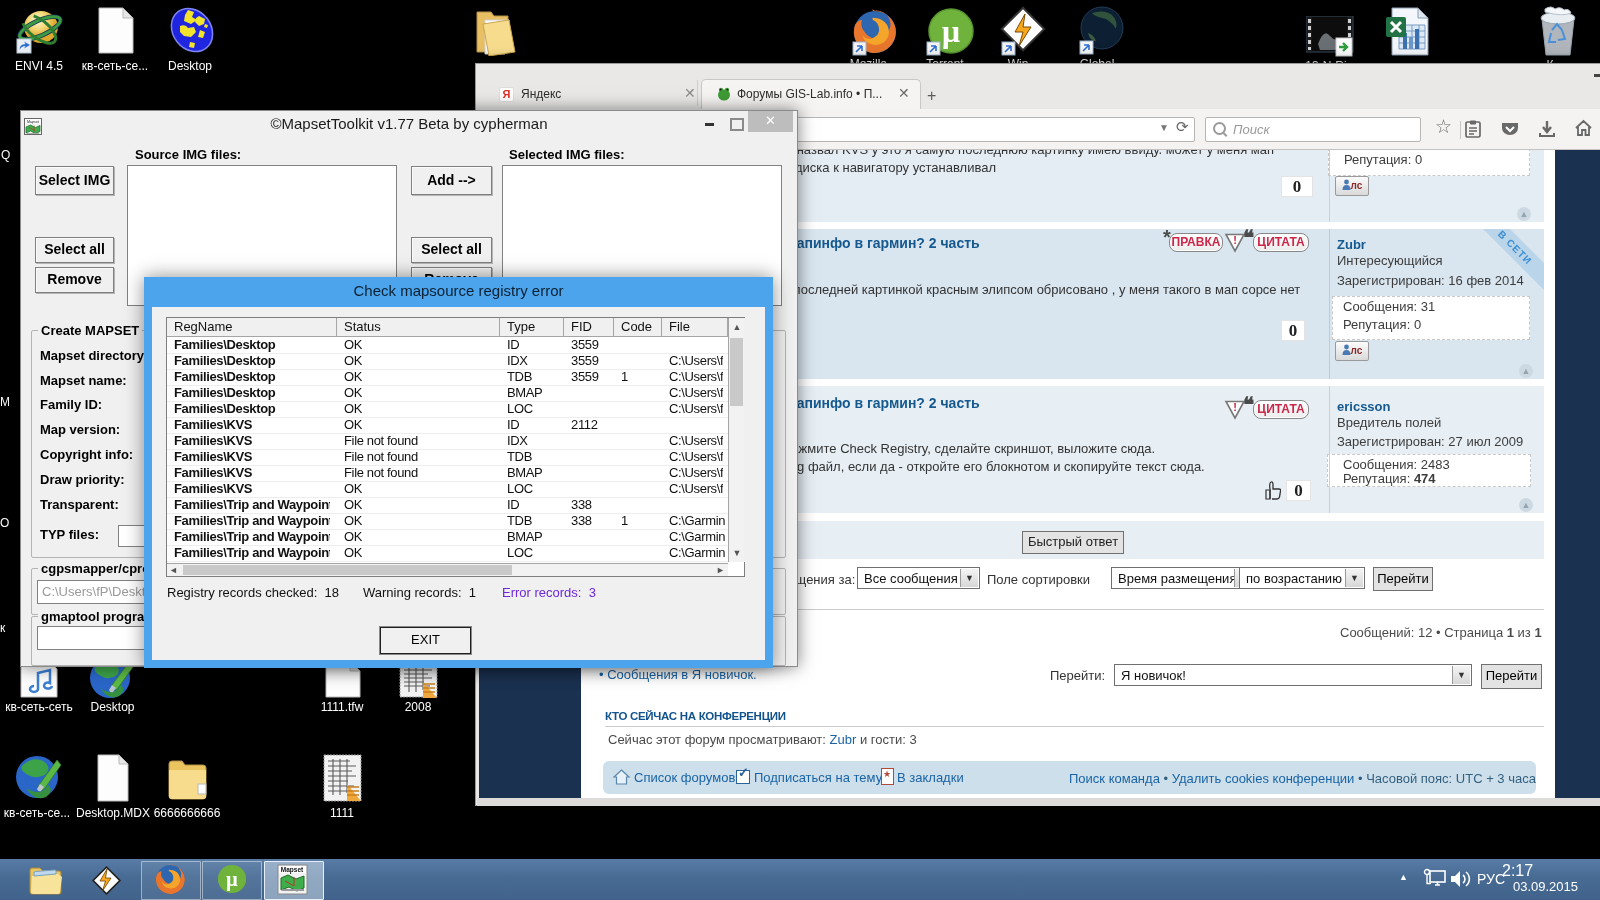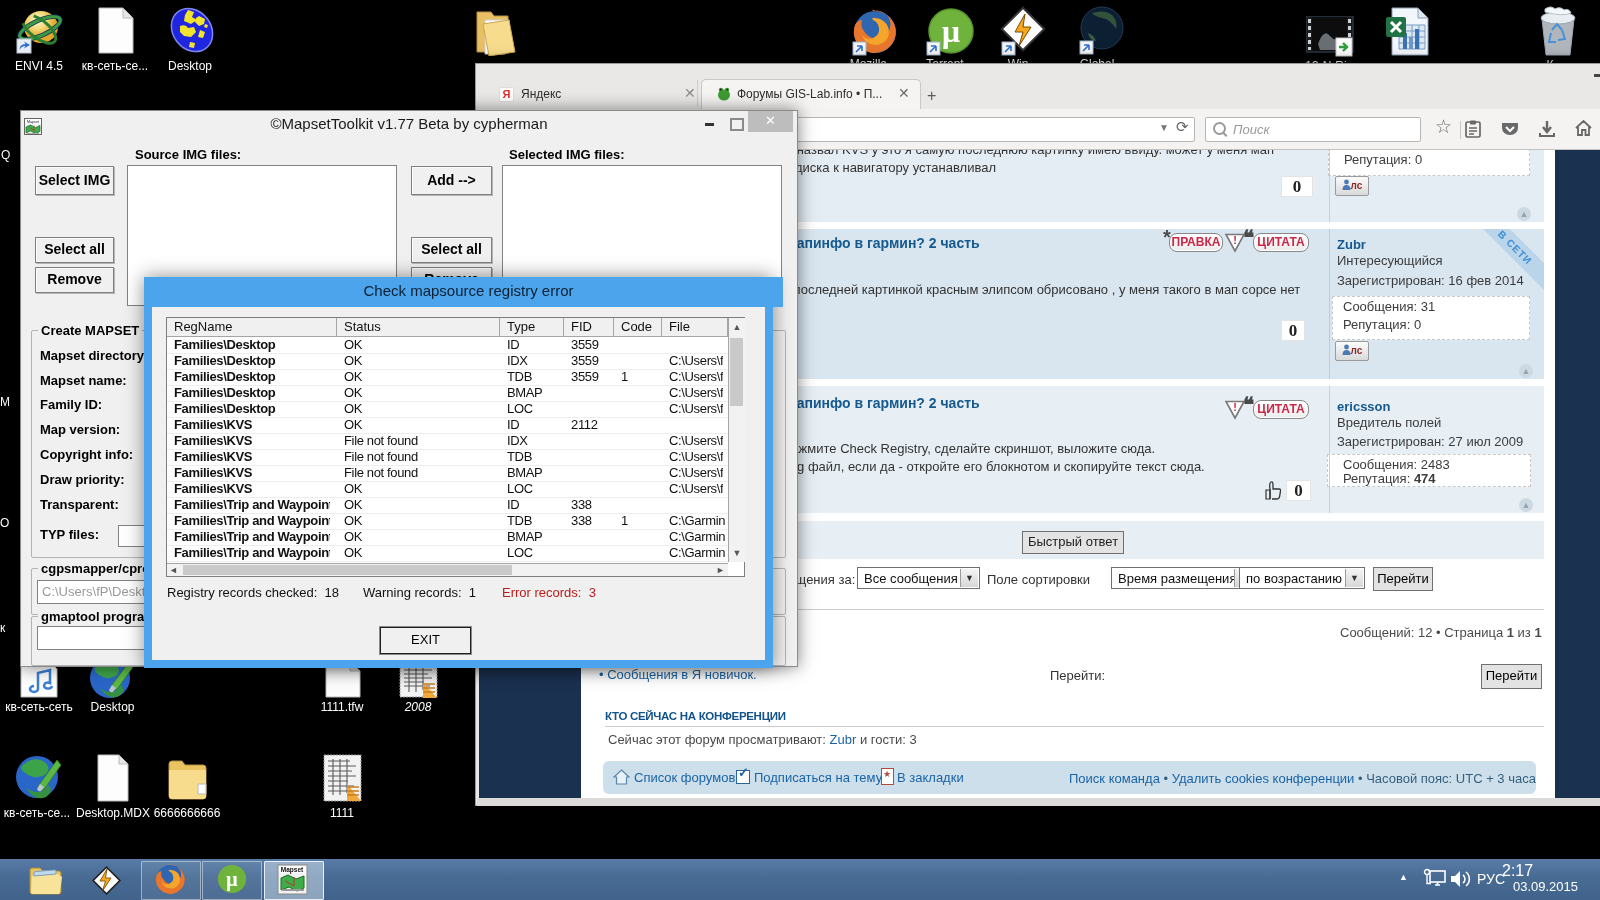--- a/index.html
+++ b/index.html
@@ -53,21 +53,21 @@
 #mapset{position:absolute;left:20px;top:110px;width:778px;height:557px;background:#f0f0f0;
  border:1px solid #8b8b8b;box-sizing:border-box;z-index:5;box-shadow:0 0 16px rgba(0,0,0,.5);}
 .mlbl{position:absolute;font-weight:bold;font-size:13px;color:#000;}
 .mbox{position:absolute;background:#fff;border:1px solid #828282;box-sizing:border-box;}
 .group{position:absolute;border:1px solid #b4b4b4;border-radius:2px;}
 .glabel{position:absolute;background:#f0f0f0;font-weight:bold;font-size:13px;padding:0 3px;}
 
 #dialog{position:absolute;left:144px;top:277px;width:629px;height:391px;box-sizing:border-box;
  border:8px solid #4ba4ec;background:#f0f0f0;z-index:7;box-shadow:0 0 18px rgba(0,0,0,.45);}
 #dtitle{position:absolute;left:-8px;top:-8px;width:629px;height:30px;background:#4ba4ec;
- text-align:center;font-size:15px;color:#0c2031;line-height:28px;padding-left:10px;}
+ text-align:center;font-size:15px;color:#0c2031;line-height:28px;}
 #dtable{position:absolute;left:14px;top:32px;width:579px;height:260px;background:#fff;
  border:1px solid #7e7e7e;box-sizing:border-box;}
 .th{position:absolute;top:0;height:19px;background:#f0f0f0;border-right:1px solid #a5a5a5;
  border-bottom:1px solid #a5a5a5;font-size:13px;color:#111;box-sizing:border-box;
  padding-left:7px;line-height:18px;}
 .tr{position:absolute;font-size:13px;color:#111;white-space:nowrap;height:16px;line-height:15px;letter-spacing:-0.35px;}
 .td{position:absolute;top:0;padding-left:7px;overflow:hidden;white-space:nowrap;}
 .td.c0{width:163px;box-sizing:border-box;font-weight:bold;}
 
 .sel{height:22px;background:#fff;border:1px solid #707070;box-sizing:border-box;}
@@ -335,20 +335,23 @@
         <span>Время размещения</span>
       </div>
   <div class="sel abs" style="left:762px;top:417px;width:126px;">
         <span>по возрастанию</span>
       </div>
   <div class="abs" style="left:896px;top:417px;width:58px;height:22px;background:#e3e3e3;border:1px solid #707070;text-align:center;font-size:13px;line-height:21px;">Перейти</div>
   <div class="abs" style="left:107px;top:459px;width:960px;height:1px;background:#ccc;"></div>
   <div class="abs ftext" style="left:863px;top:475px;color:#4a4a4a;">Сообщений: 12 • Страница <b>1</b> из <b>1</b></div>
 
   <div class="abs ftext" style="left:573px;top:518px;">Перейти:</div>
+  <div class="sel abs" style="left:637px;top:514px;width:358px;">
+        <span>Я новичок!</span>
+      </div>
   <div class="abs" style="left:1004px;top:514px;width:59px;height:23px;background:#e3e3e3;border:1px solid #707070;text-align:center;font-size:13px;line-height:22px;">Перейти</div>
 
   <div class="abs ftext flink" style="left:122px;top:517px;">• Сообщения в Я новичок.</div>
 
   <div class="abs" style="left:128px;top:560px;font-size:11.5px;font-weight:bold;color:#12538c;letter-spacing:-0.3px;">КТО СЕЙЧАС НА КОНФЕРЕНЦИИ</div>
   <div class="abs" style="left:128px;top:576px;width:939px;height:1px;background:#ccc;"></div>
   <div class="abs ftext" style="left:131px;top:582px;color:#4a4a4a;">Сейчас этот форум просматривают: <span class="flink">Zubr</span> и гости: 3</div>
 
   <div class="abs" style="left:126px;top:611px;width:933px;height:33px;background:#cddfeb;border-radius:6px;"></div>
   <svg class="abs" style="left:136px;top:619px;" width="17" height="16" viewBox="0 0 17 16">
@@ -532,21 +535,21 @@
   <div style="position:absolute;left:563px;top:2px;width:14px;height:14px;font-size:9px;color:#555;text-align:center;line-height:14px;">▲</div>
   <div style="position:absolute;left:563px;top:20px;width:13px;height:68px;background:#c9c9c9;"></div>
   <div style="position:absolute;left:563px;top:228px;width:14px;height:14px;font-size:9px;color:#555;text-align:center;line-height:14px;">▼</div>
   <div style="position:absolute;left:0;top:245px;width:561px;height:13px;background:#f2f2f2;border-top:1px solid #a5a5a5;box-sizing:border-box;"></div>
   <div style="position:absolute;left:2px;top:247px;width:10px;height:10px;font-size:9px;color:#555;line-height:10px;">◄</div>
   <div style="position:absolute;left:16px;top:247px;width:329px;height:10px;background:#c9c9c9;"></div>
   <div style="position:absolute;left:549px;top:247px;width:10px;height:10px;font-size:9px;color:#555;line-height:10px;">►</div>
  </div>
  <div class="abs" style="left:15px;top:300px;font-size:13px;color:#111;">Registry records checked:&nbsp; 18</div>
  <div class="abs" style="left:211px;top:300px;font-size:13px;color:#111;">Warning records:&nbsp; 1</div>
- <div class="abs" style="left:350px;top:300px;font-size:13px;color:#b91c1c;">Error records:&nbsp; 3</div>
+ <div class="abs" style="left:350px;top:300px;font-size:13px;color:#6d28d9;">Error records:&nbsp; 3</div>
  <div class="abs" style="left:228px;top:342px;width:89px;height:25px;background:#f0f0f0;border:1px solid #1f1f1f;box-shadow:0 0 0 1px #8a8a8a;font-size:13px;color:#000;text-align:center;line-height:24px;">EXIT</div>
 </div>
 
 <div id="icons-mid" style="position:absolute;left:0;top:0;z-index:1;">
 
  <svg class="abs" style="left:20px;top:658px;" width="38" height="40" viewBox="0 0 38 40">
   <path d="M1 1 h26 l10 10 v28 h-36z" fill="#fdfdfd" stroke="#b9b9b9"></path>
   <path d="M14 28 a4 3 0 1 0 4 3 l0 -16 l12 -3 l0 13 a4 3 0 1 0 2 3" fill="none" stroke="#3a7fd4" stroke-width="2.5"></path>
  </svg>
  <div class="dlabel" style="left:0px;top:700px;width:78px;">кв-сеть-сеть</div>
@@ -565,21 +568,21 @@
   <path d="M25 1 l10 10 h-10z" fill="#e6e6e6" stroke="#b9b9b9"></path>
  </svg>
  <div class="dlabel" style="left:310px;top:700px;width:64px;">1111.tfw</div>
 
  <svg class="abs" style="left:399px;top:660px;" width="40" height="38" viewBox="0 0 40 38">
   <rect x="1" y="1" width="37" height="36" fill="#f2f2f2" stroke="#999" stroke-dasharray="2 1"></rect>
   <path d="M5 6 h22 M5 10 h28 M5 14 h24 M5 18 h28 M5 22 h20 M5 26 h26 M10 4 v28 M17 4 v28 M24 4 v26" stroke="#5a5a5a" stroke-width="1.1"></path>
   <path d="M24 22 l14 16 h-14z" fill="#f0a73c"></path>
   <path d="M24 24 h12 M24 28 h12 M24 32 h12" stroke="#c97f1d" stroke-width="1.6"></path>
  </svg>
- <div class="dlabel" style="left:398px;top:700px;width:40px;font-style:italic;">2008</div>
+ <div class="dlabel" style="left:398px;top:700px;width:40px;">2008</div>
 
  <svg class="abs" style="left:14px;top:752px;" width="48" height="50" viewBox="0 0 48 50">
   <circle cx="23" cy="25" r="21" fill="#2a66c8"></circle>
   <path d="M8 14 q10 -10 21 -5 q9 6 3 13 q-8 6 -18 1 q-9 -5 -6 -9z" fill="#3da349"></path>
   <path d="M12 36 q9 6 16 3 q6 -3 5 -7 q8 6 -1 13 q-11 5 -20 -9z" fill="#35903f"></path>
   <path d="M43 8 l-18 25 q-2 3 1 4.5 q3 1.5 5 -1.5 l16 -23z" fill="#5cb844" stroke="#2f7a28" stroke-width="0.8"></path>
   <path d="M26 32 l4 3 l-3 4 q-3 1 -4 -2 z" fill="#b9c4cc"></path>
  </svg>
  <div class="dlabel" style="left:0px;top:806px;width:74px;">кв-сеть-се...</div>
 

